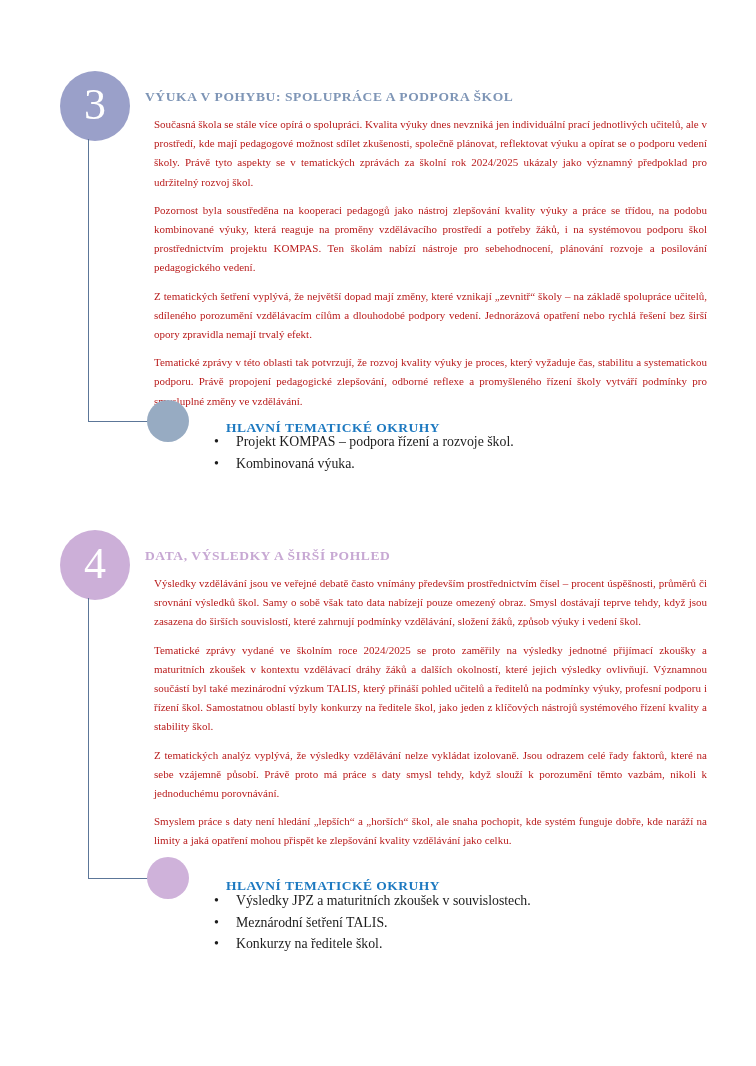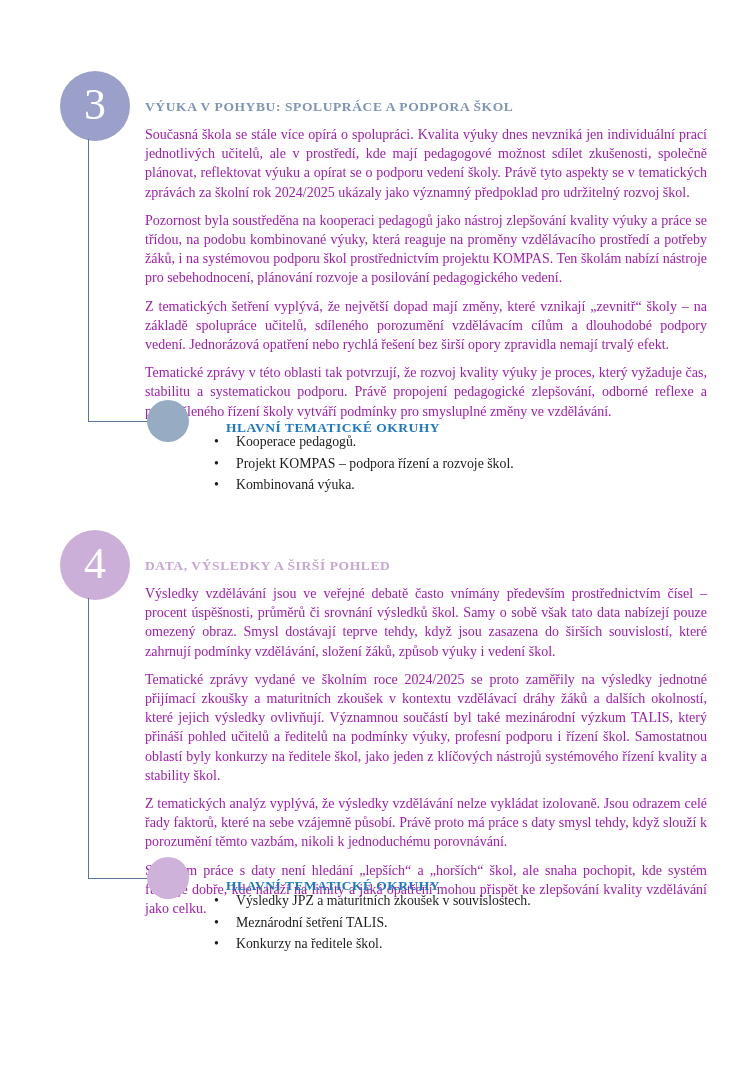--- a/index.html
+++ b/index.html
@@ -26,27 +26,27 @@
     border-left:1.5px solid #5c7698;
     border-bottom:1.5px solid #5c7698;
   }
   .section-3 .connector { height:282px; }
   .section-4 .connector { height:280px; }
 
   .content {
     position:absolute; left:145px; top:11px; width:562px;
   }
   .section-title {
-    margin:17px 0 10px 0;
+    margin:7px 0 10px 0;
     font-size:13.5px; font-weight:700; letter-spacing:0.6px;
   }
   .content p {
-    margin:0 0 9px 0;
-    font-size:14px; line-height:19.2px;
-    text-align:justify; color:#a21caf;
+    margin:0 0 9px 9px;
+    font-size:11px; line-height:19.2px;
+    text-align:justify; color:#b91c1c;
   }
 
   .topics-marker {
     position:absolute; left:147px;
     width:42px; height:42px; border-radius:50%;
   }
   .section-3 .topics-marker { top:329px; }
   .section-4 .topics-marker { top:327px; }
 
   .topics-heading {
@@ -85,21 +85,20 @@
       <h2 class="section-title" style="color: rgb(126, 149, 182);">VÝUKA V POHYBU: SPOLUPRÁCE A PODPORA ŠKOL</h2>
       <p>Současná škola se stále více opírá o spolupráci. Kvalita výuky dnes nevzniká jen individuální prací jednotlivých učitelů, ale v prostředí, kde mají pedagogové možnost sdílet zkušenosti, společně plánovat, reflektovat výuku a opírat se o podporu vedení školy. Právě tyto aspekty se v tematických zprávách za školní rok 2024/2025 ukázaly jako významný předpoklad pro udržitelný rozvoj škol.</p>
       <p>Pozornost byla soustředěna na kooperaci pedagogů jako nástroj zlepšování kvality výuky a práce se třídou, na podobu kombinované výuky, která reaguje na proměny vzdělávacího prostředí a potřeby žáků, i na systémovou podporu škol prostřednictvím projektu KOMPAS. Ten školám nabízí nástroje pro sebehodnocení, plánování rozvoje a posilování pedagogického vedení.</p>
       <p>Z tematických šetření vyplývá, že největší dopad mají změny, které vznikají „zevnitř“ školy – na základě spolupráce učitelů, sdíleného porozumění vzdělávacím cílům a dlouhodobé podpory vedení. Jednorázová opatření nebo rychlá řešení bez širší opory zpravidla nemají trvalý efekt.</p>
       <p>Tematické zprávy v této oblasti tak potvrzují, že rozvoj kvality výuky je proces, který vyžaduje čas, stabilitu a systematickou podporu. Právě propojení pedagogické zlepšování, odborné reflexe a promyšleného řízení školy vytváří podmínky pro smysluplné změny ve vzdělávání.</p>
     </div>
 
     <div class="topics-marker" style="background-color: rgb(151, 171, 194);"></div>
     <h3 class="topics-heading" style="color: rgb(29, 121, 192);">HLAVNÍ TEMATICKÉ OKRUHY</h3>
     <ul class="topics-list">
-      <li>Kooperace pedagogů.</li>
       <li>Projekt KOMPAS – podpora řízení a rozvoje škol.</li>
       <li>Kombinovaná výuka.</li>
     </ul>
   </div>
 
   <div class="section section-4">
     <div class="big-circle" style="background-color: rgb(204, 175, 216);">4</div>
     <div class="connector"></div>
 
     <div class="content">

